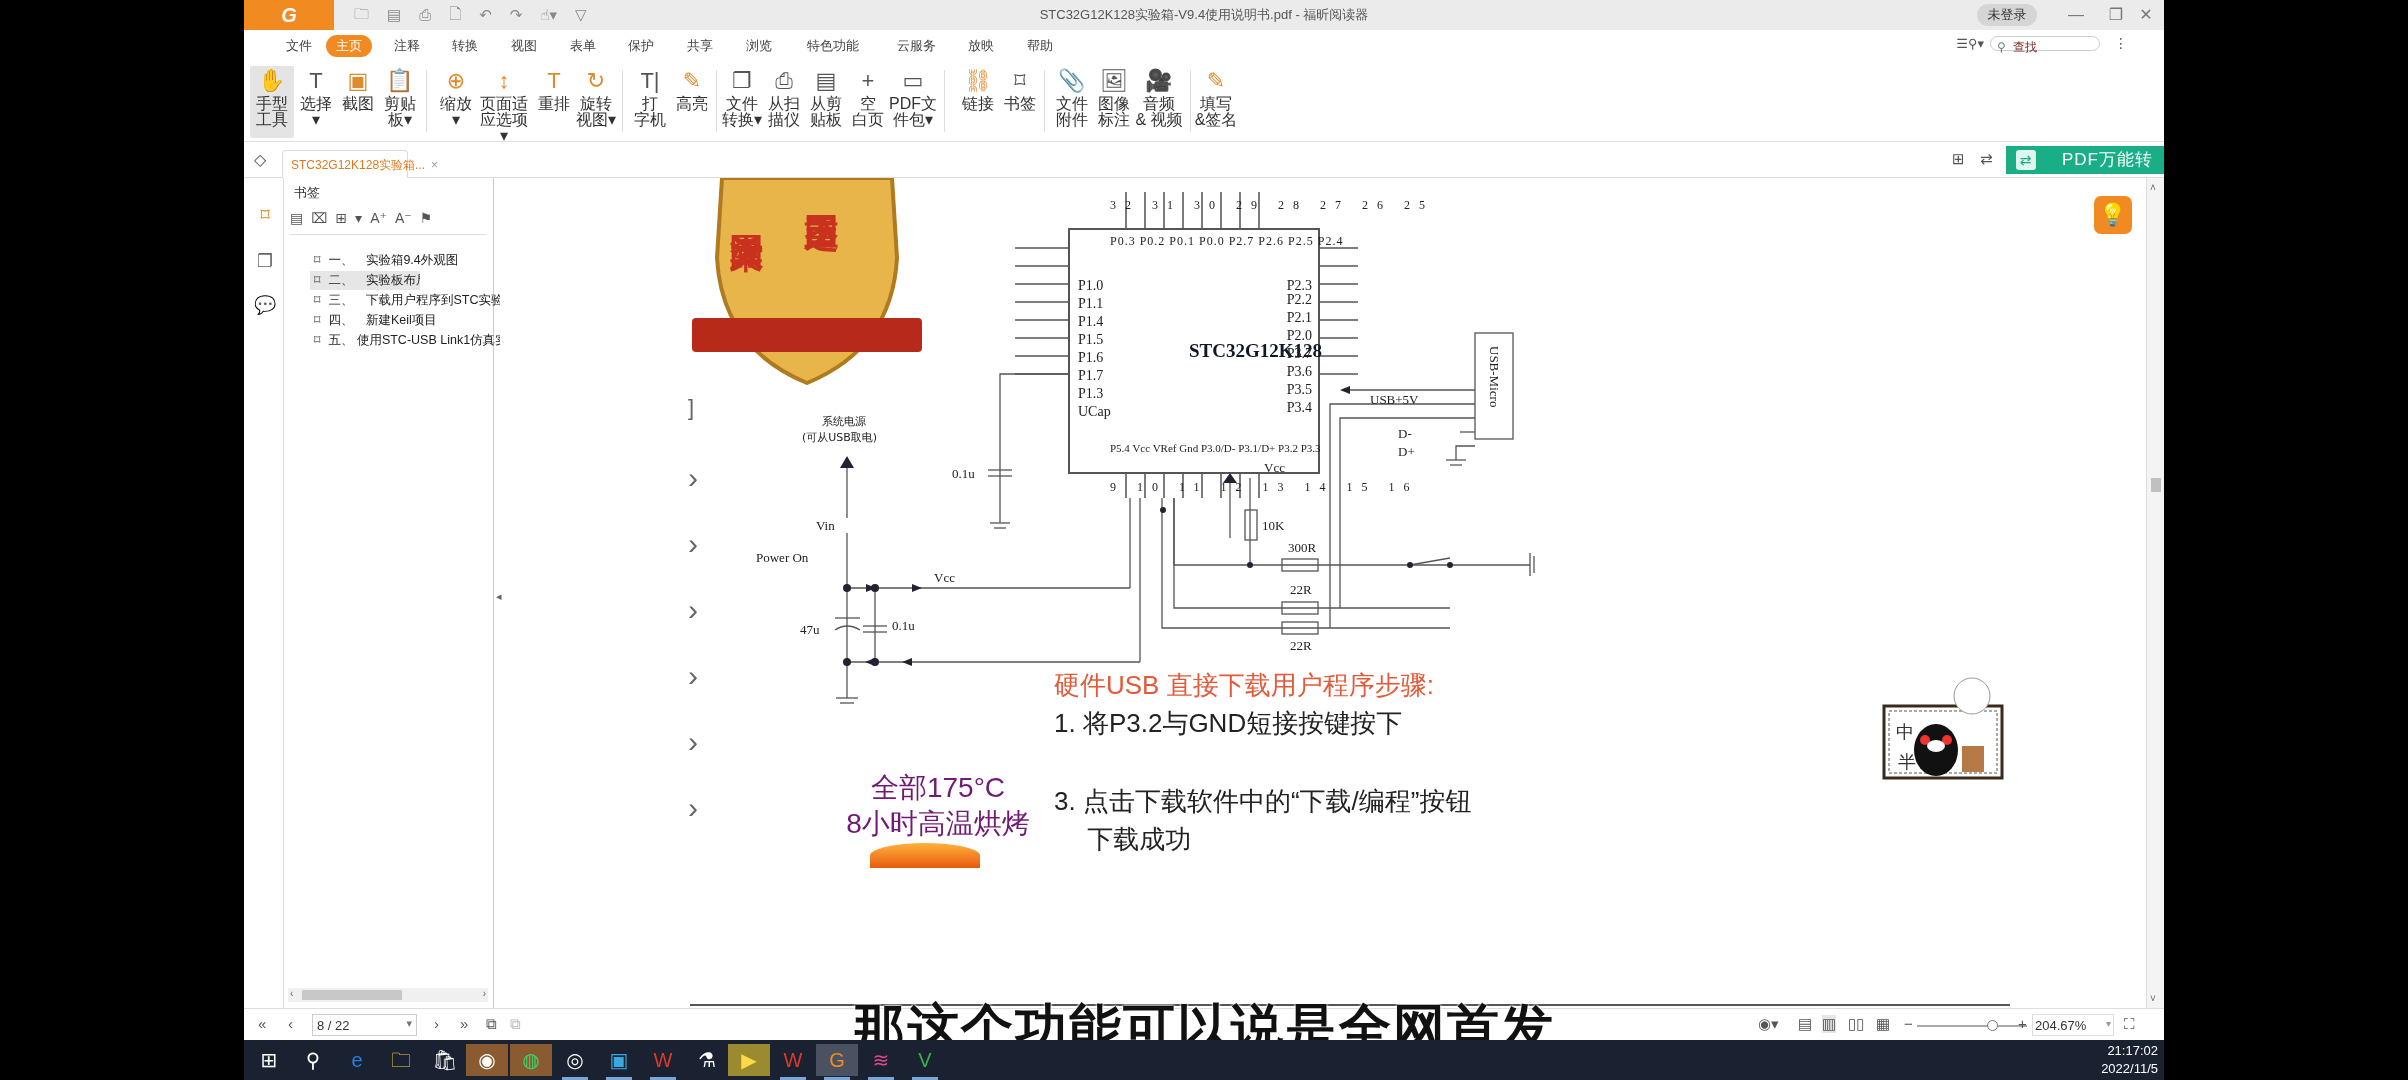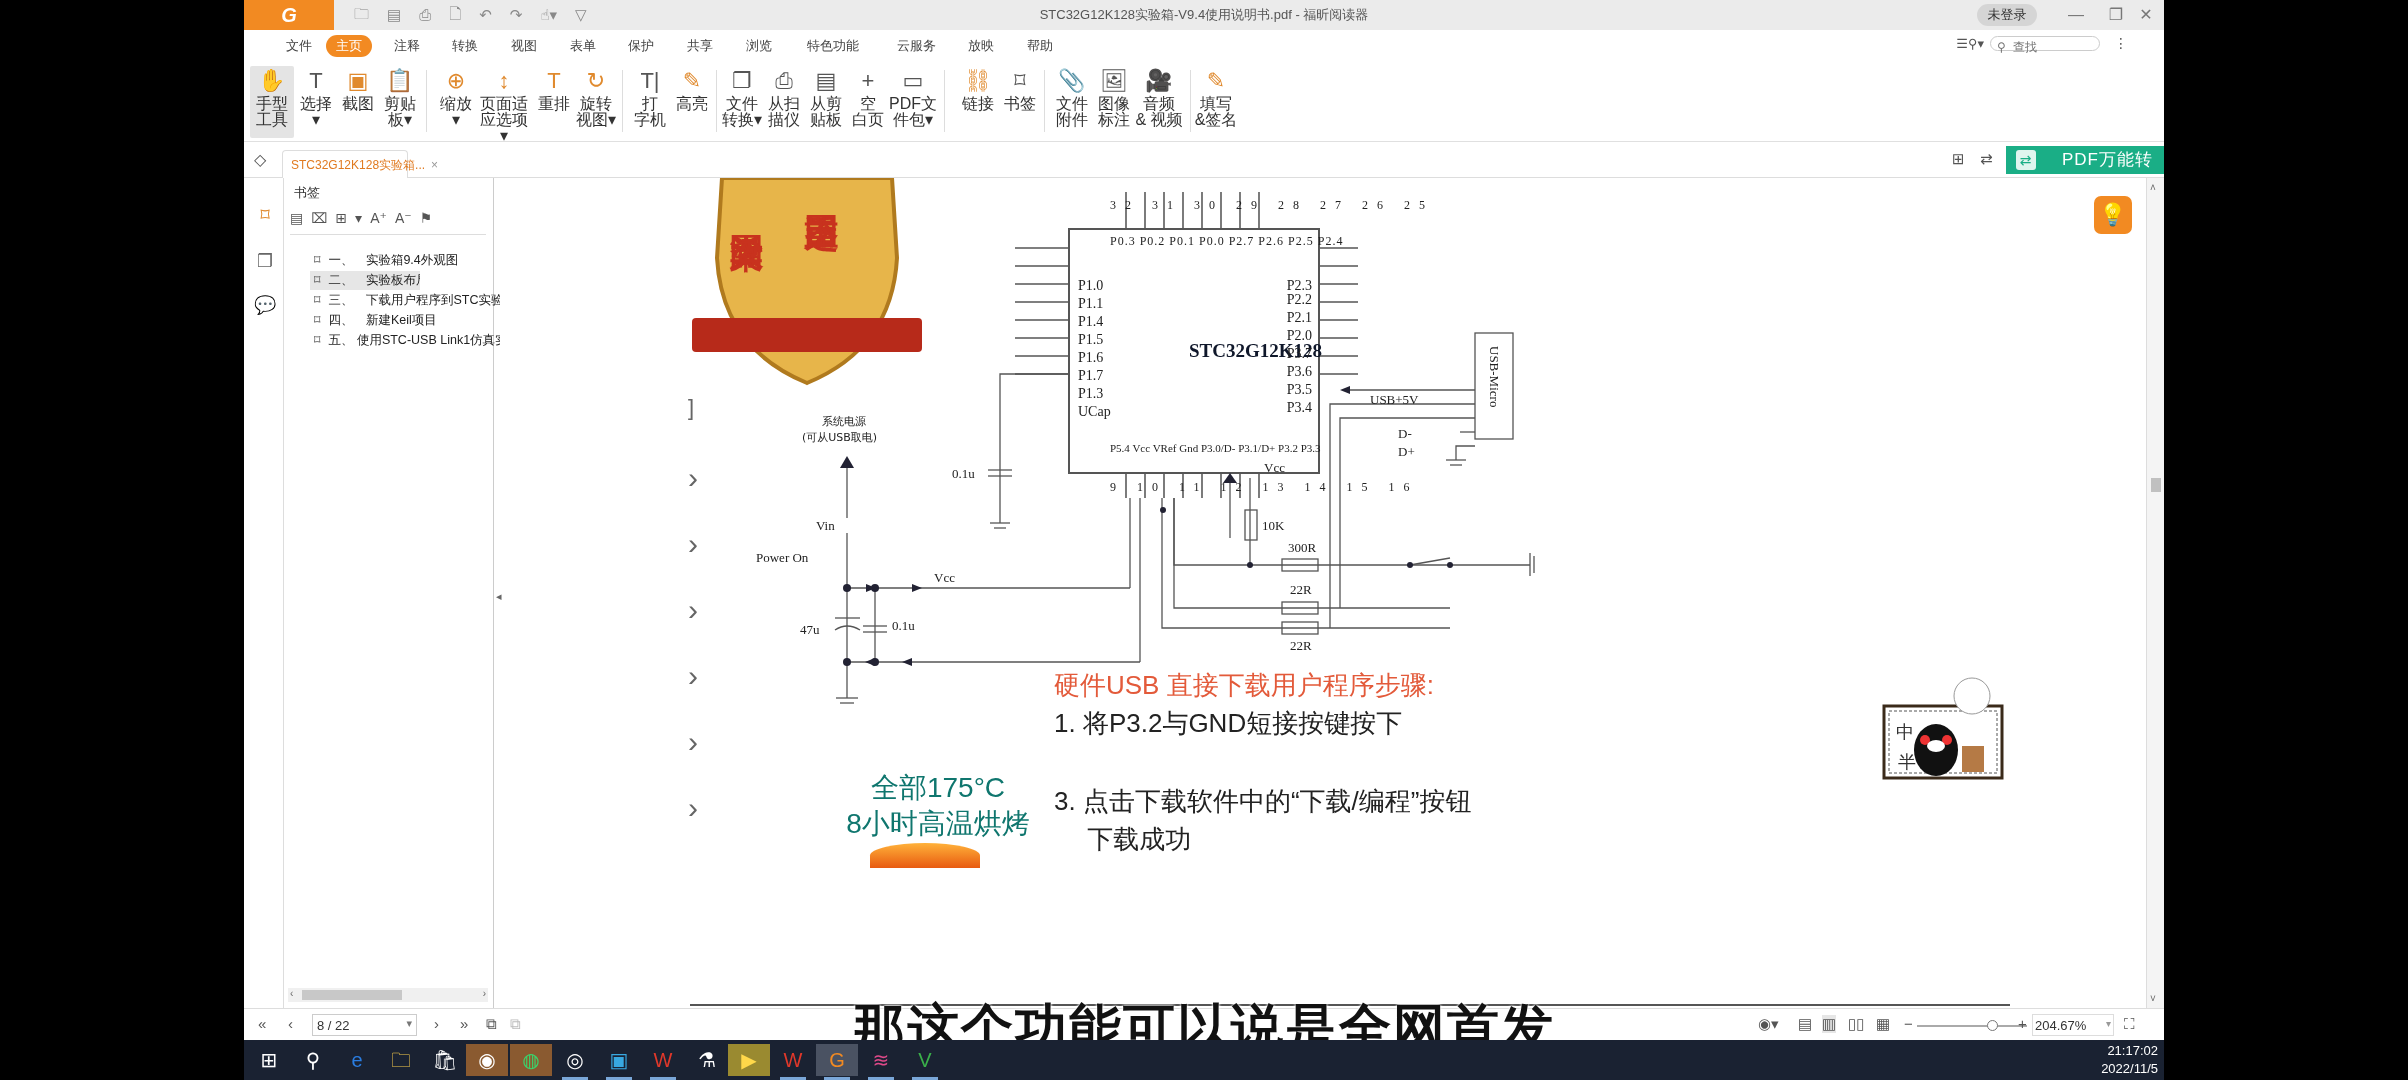--- a/index.html
+++ b/index.html
@@ -11,21 +11,21 @@
 .qa{position:absolute;left:110px;top:0;height:30px;display:flex;align-items:center;gap:18px}
 .qa span{font-size:15px;color:#888}
 .wtitle{position:absolute;left:0;width:1920px;top:0;height:30px;line-height:30px;text-align:center;font-size:13px;color:#555;pointer-events:none}
 .login{position:absolute;left:1733px;top:4px;width:60px;height:22px;border-radius:11px;background:#d5d5d5;font-size:13px;line-height:22px;text-align:center;color:#333}
 .wctl{position:absolute;top:0;height:30px;width:40px;text-align:center;line-height:30px;font-size:16px;color:#777}
 
 .menubar{position:absolute;left:0;top:30px;width:1920px;height:32px;display:flex;align-items:center}
 .menu-item{font-size:13px;color:#444;margin-left:0;padding:2px 10px;position:absolute;top:5px}
 .menu-item.active{background:#f28a22;color:#fff;border-radius:11px}
 .searchwrap{position:absolute;right:36px;top:5px;display:flex;align-items:center;gap:6px}
-.search{width:110px;height:15px;border:1px solid #ccc;border-radius:11px;font-size:12px;padding-left:22px;color:#737373;line-height:20px;position:relative}
+.search{width:110px;height:15px;border:1px solid #ccc;border-radius:11px;font-size:12px;padding-left:22px;color:#7f1d1d;line-height:20px;position:relative}
 .search::before{content:"⚲";position:absolute;left:6px;top:0;color:#777}
 
 .ribbon{position:absolute;left:0;top:62px;width:1920px;height:80px;border-bottom:1px solid #e0e0e0}
 .tool{position:absolute;top:4px;width:44px;height:72px;text-align:center}
 .tool .ic{display:block;height:30px;font-size:22px;line-height:30px;color:#555}
 .tool .ic.o{color:#e08a2e}
 .tool .lb{display:block;font-size:16px;line-height:16px;color:#333}
 .tool.sel{background:#e4e4e4;border-radius:2px}
 .sep{position:absolute;top:8px;width:1px;height:62px;background:#ddd}
 
@@ -55,21 +55,21 @@
 .bulb{position:absolute;left:1850px;top:196px;width:38px;height:38px;background:#f28a22;border-radius:7px;color:#ffe7a6;font-size:22px;text-align:center;line-height:38px}
 
 .page{position:absolute;left:690px;top:178px;width:900px;height:690px;background:#fff}
 .shield{position:absolute;left:0;top:0;width:230px;height:210px}
 .chip{position:absolute;left:378px;top:50px;width:252px;height:246px;border:2px solid #555}
 .chipname{position:absolute;left:0;width:252px;top:110px;text-align:right;font-family:"Liberation Serif",serif;font-weight:bold;font-size:19px;color:#0f172a}
 .pinl{position:absolute;font-family:"Liberation Serif",serif;font-size:14px;color:#222}
 .sch{position:absolute;font-family:"Liberation Serif",serif;font-size:13px;color:#222}
 .steps-title{position:absolute;left:364px;top:490px;font-size:26px;color:#e35a3a}
 .step{position:absolute;left:364px;font-size:26px;color:#222}
-.bake{position:absolute;left:138px;top:592px;width:220px;text-align:center;font-size:28px;color:#0f766e;line-height:36px}
+.bake{position:absolute;left:138px;top:592px;width:220px;text-align:center;font-size:28px;color:#701a75;line-height:36px}
 .flame{position:absolute;left:180px;top:665px;width:110px;height:25px;background:linear-gradient(#ffb23a,#e85a10);border-radius:50% 50% 0 0}
 .arrows{position:absolute;left:-2px;top:0}
 .arrow{position:absolute;left:0;width:18px;height:36px;color:#666;font-size:30px;line-height:36px}
 .pagebottom{position:absolute;left:690px;top:1004px;width:1320px;height:2px;background:#555}
 
 .sticker{position:absolute;left:1880px;top:668px;width:124px;height:114px}
 
 .statusbar{position:absolute;left:0;top:1008px;width:1920px;height:32px;background:#fff;border-top:1px solid #ddd}
 .sb{position:absolute;top:6px;font-size:15px;color:#555}
 .pageinput{position:absolute;left:68px;top:5px;width:105px;height:22px;border:1px solid #ccc;font-size:13px;padding:3px 4px;color:#333}

